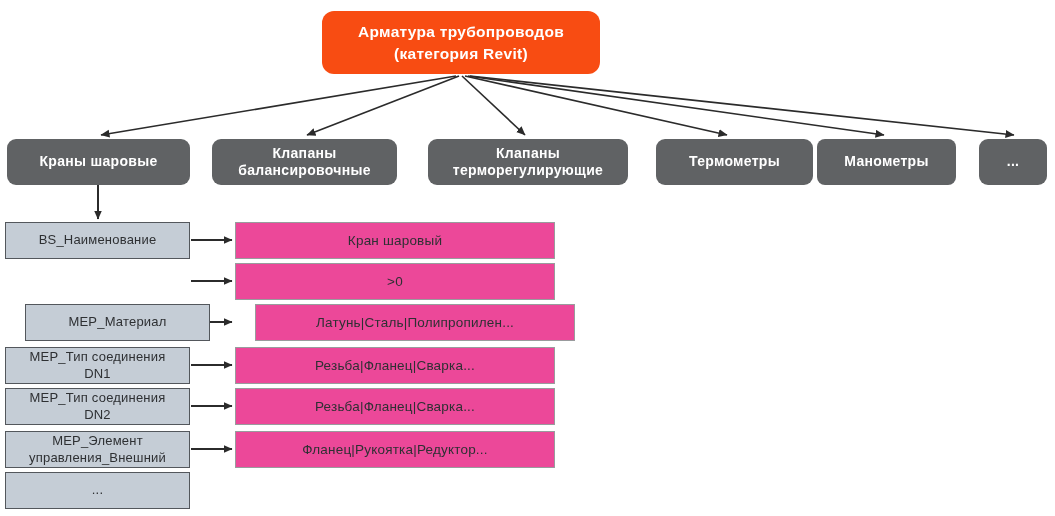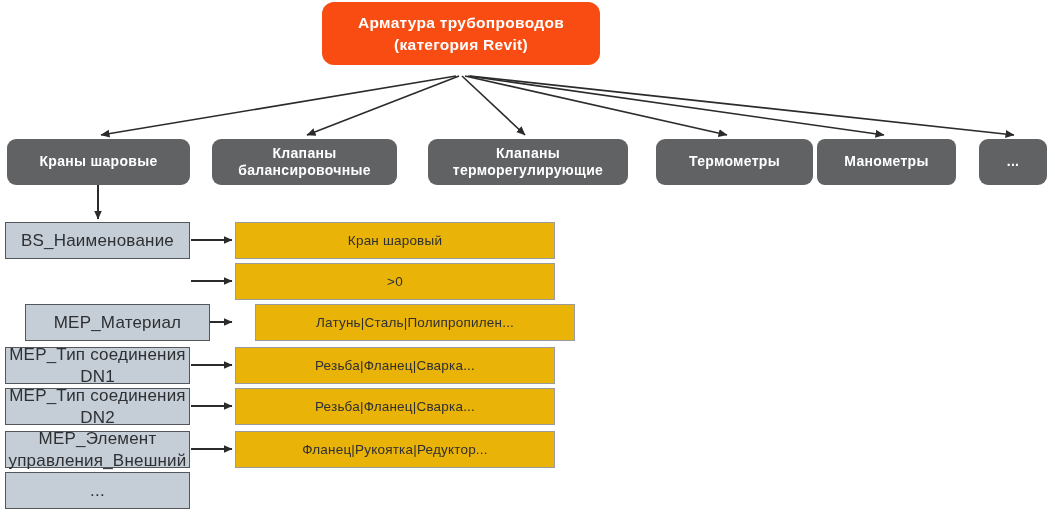--- a/index.html
+++ b/index.html
@@ -7,45 +7,45 @@
     position:relative; width:1055px; height:516px;
     font-family:"Liberation Sans", sans-serif; background:#ffffff; overflow:hidden;
   }
   .edges { position:absolute; left:0; top:0; pointer-events:none; }
   .box {
     position:absolute; box-sizing:border-box;
     display:flex; align-items:center; justify-content:center;
     text-align:center; white-space:pre-line;
   }
   .root-box {
-    left:322px; top:2px; width:278px; height:63px;
+    left:322px; top:11px; width:278px; height:63px;
     background:#f84c12; color:#ffffff;
     font-weight:bold; font-size:15.5px; line-height:1.4;
     border-radius:12px; letter-spacing:0.3px;
   }
   .cat-box {
     top:139px; height:46px;
     background:#606264; color:#ffffff;
     font-weight:bold; font-size:14px; line-height:1.25;
     border-radius:9px; padding:2px 6px; letter-spacing:0.3px;
   }
   .cat-0 { left:7px;   width:183px; }
   .cat-1 { left:212px; width:185px; }
   .cat-2 { left:428px; width:200px; }
   .cat-3 { left:656px; width:157px;text-align:center; }
   .cat-4 { left:817px; width:139px;border-radius:8px; }
   .cat-5 { left:979px; width:68px;  }
   .param-box {
     left:5px; width:185px; height:37px;
     background:#c5cdd6; border:1.6px solid #53575c;
-    color:#2e3033; font-size:17px; line-height:1.25; letter-spacing:0.2px;
+    color:#2e3033; font-size:13px; line-height:1.25; letter-spacing:0.2px;
   }
   .value-box {
     left:235px; width:320px; height:37px;
-    background:#eab308; border:1.3px solid #999b9d;
+    background:#ec4899; border:1.3px solid #999b9d;
     color:#2e3033; font-size:13.5px; letter-spacing:0.2px;
   }
   .p-0 { top:222px; } .p-1 { top:263px; } .p-2 { top:304px;margin-left:20px; }
   .p-3 { top:347px; } .p-4 { top:388px; } .p-5 { top:431px; } .p-6 { top:472px; }
 </style>
 </head>
 <body>
 
 <div class="canvas">
 

